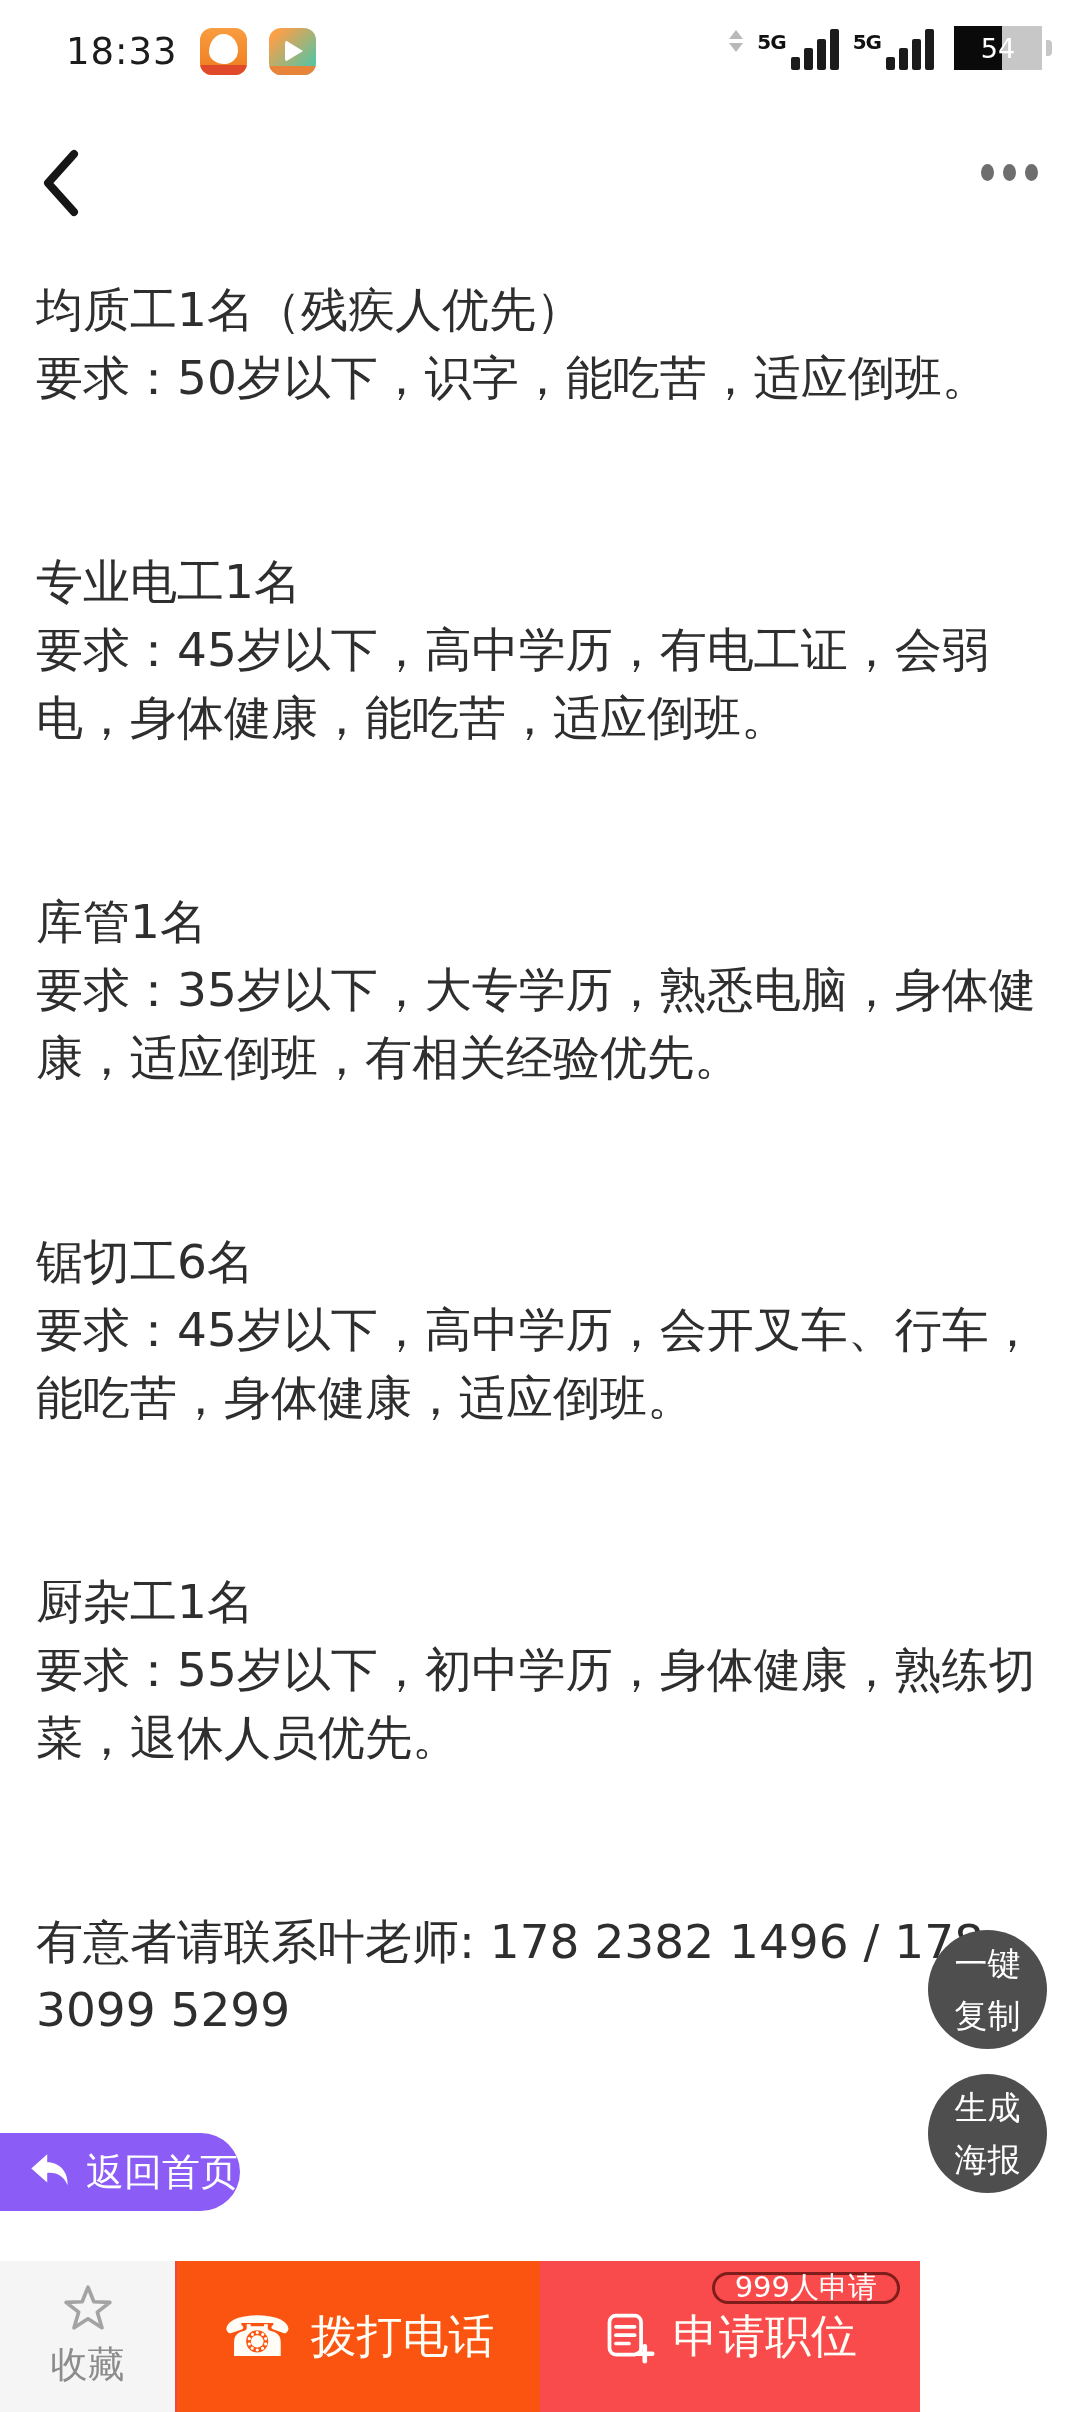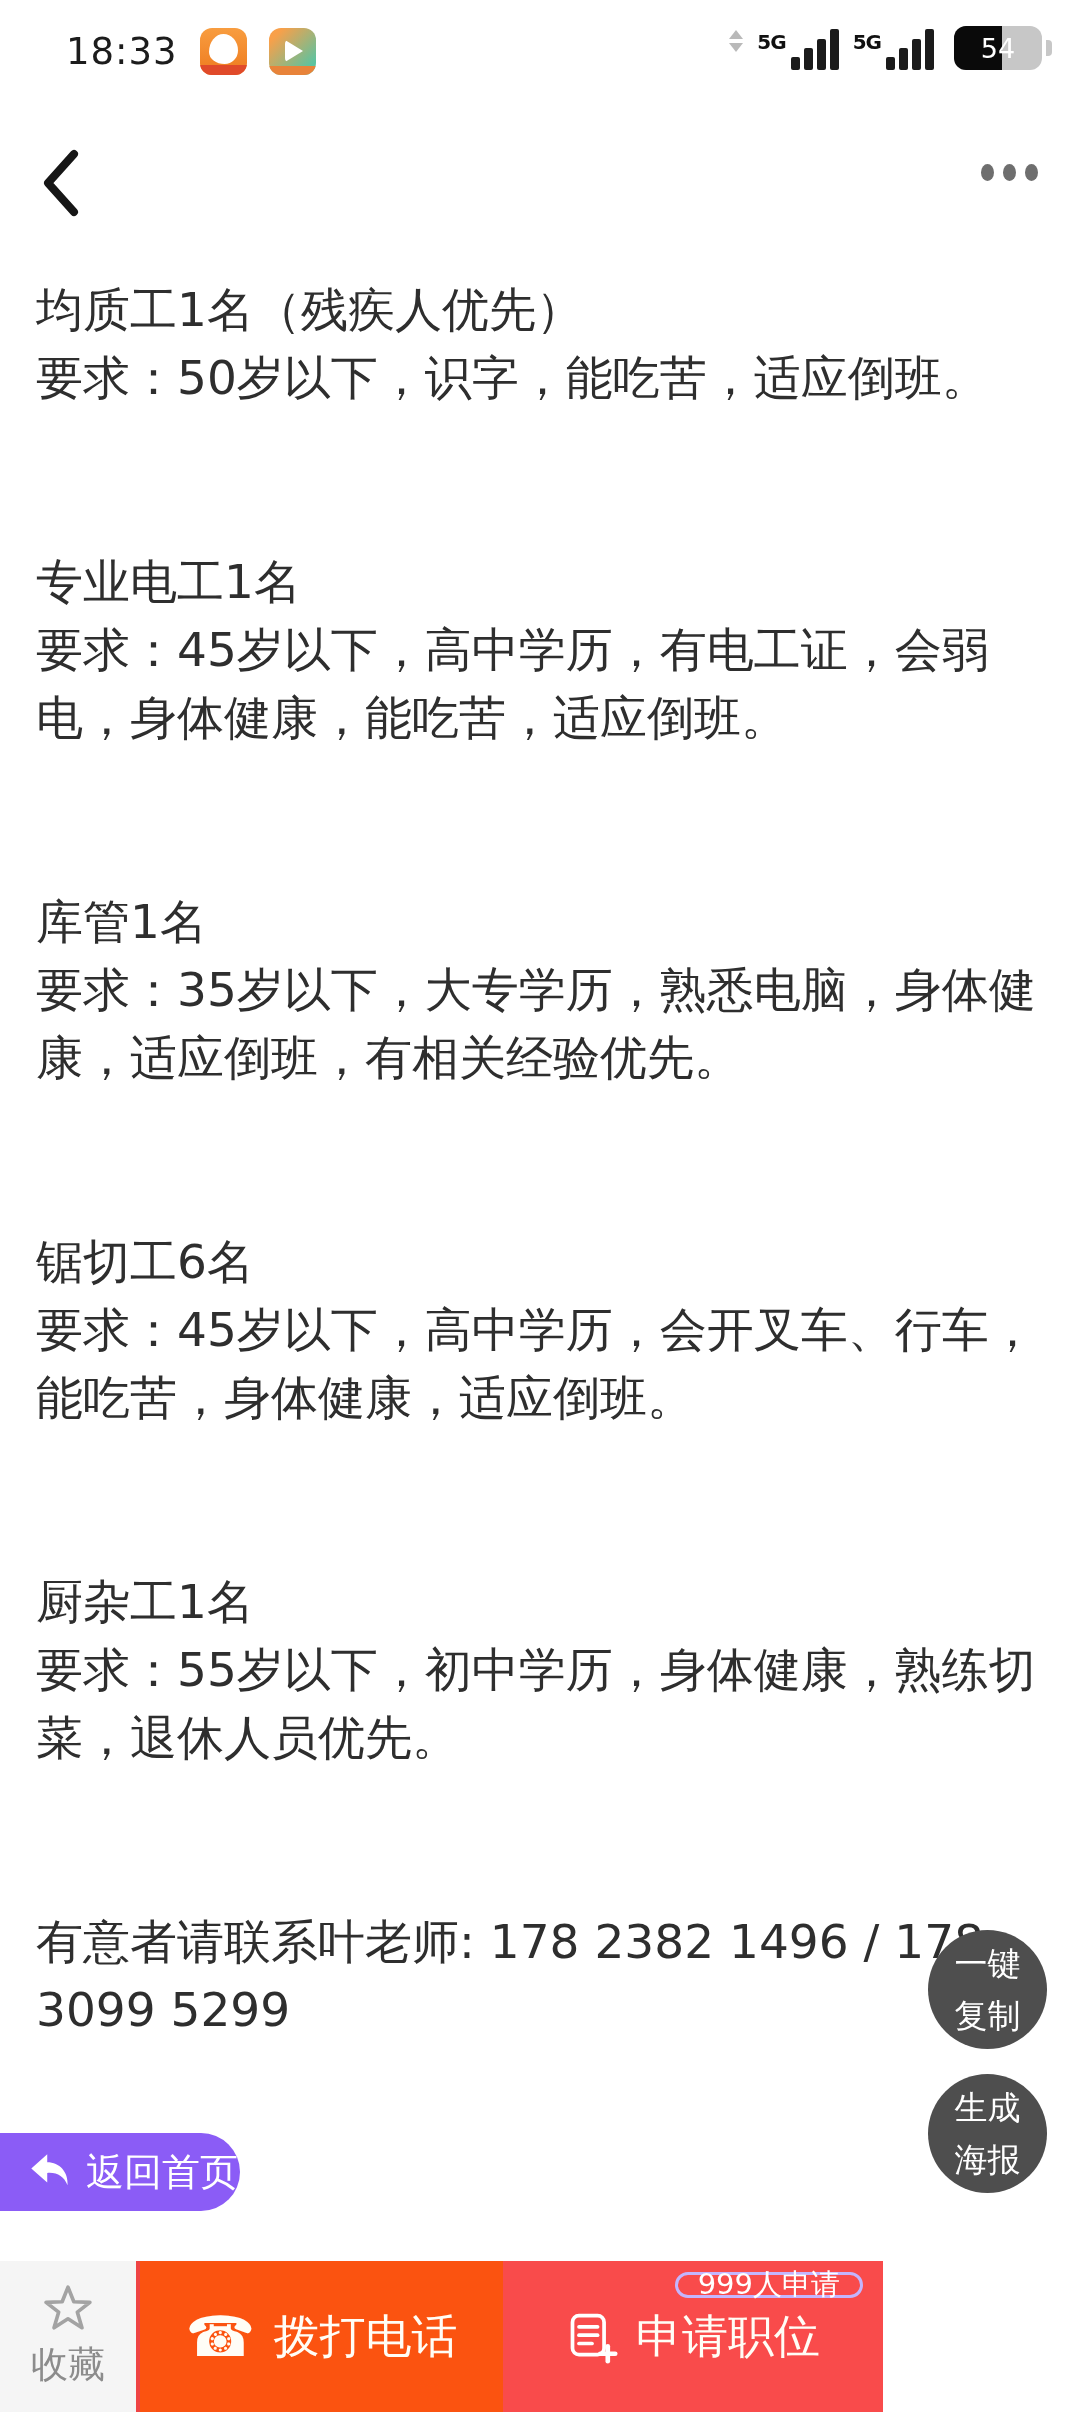--- a/index.html
+++ b/index.html
@@ -20,21 +20,21 @@
   .app-icon.video .band { position:absolute; left:0; right:0; bottom:0; height:9px; background:#e8833a; }
   .sb-right { display:flex; align-items:flex-end; gap:14px; padding-bottom:6px; }
   .updown { display:flex; flex-direction:column; gap:4px; margin-bottom:18px; }
   .updown .tri-up { width:0;height:0;border-left:7px solid transparent;border-right:7px solid transparent;border-bottom:9px solid #b9b9b9; }
   .updown .tri-dn { width:0;height:0;border-left:7px solid transparent;border-right:7px solid transparent;border-top:9px solid #b9b9b9; }
   .net { display:flex; align-items:flex-end; gap:5px; }
   .net-label { font-size:20px; font-weight:bold; color:#111; margin-bottom:16px; letter-spacing:-1px; }
   .bars { display:flex; align-items:flex-end; gap:4px; }
   .bars i { display:block; width:9px; background:#1b1b1b; border-radius:2px; }
   .bars i:nth-child(1){height:13px;} .bars i:nth-child(2){height:22px;} .bars i:nth-child(3){height:31px;} .bars i:nth-child(4){height:41px;}
-  .battery { position:relative; width:88px; height:44px; border-radius:12px; background:#c7c7c7; overflow:hidden; margin-left:6px; }
+  .battery { position:relative; width:88px; height:44px; border-radius:0; background:#c7c7c7; overflow:hidden; margin-left:6px; }
   .battery .fill { position:absolute; left:0; top:0; bottom:0; width:54%; background:#0a0a0a; }
   .battery .num { position:absolute; inset:0; display:flex; align-items:center; justify-content:center; color:#ffffff; font-size:27px; }
   .batt-tip { width:6px; height:16px; background:#c7c7c7; border-radius:0 4px 4px 0; margin-bottom:14px; margin-left:-10px; }
 
   
   .nav { position:absolute; top:140px; left:0; right:0; height:100px; }
   .back-btn { position:absolute; left:34px; top:8px; width:60px; height:70px; }
   .more-btn { position:absolute; right:42px; top:24px; display:flex; gap:9px; }
   .more-btn i { width:13px; height:17px; border-radius:50%; background:#6e6e6e; display:block; }
 
@@ -47,28 +47,28 @@
   .float-circle { position:absolute; right:33px; width:119px; height:119px; border-radius:50%; background:#4e4e4e; color:#fff; display:flex; flex-direction:column; align-items:center; justify-content:center; font-size:33px; line-height:44px; text-align:center; cursor:pointer;gap:8px; }
   .float-circle.copy { top:1930px; }
   .float-circle.poster { top:2074px; }
 
   
   .back-home { position:absolute; left:0; top:2133px; width:240px; height:78px; background:#8b5cf6; border-radius:0 39px 39px 0; display:flex; align-items:center; gap:14px; padding-left:26px; color:#fff; font-size:38px; cursor:pointer; }
 
   
   .bottom-bar { position:absolute; left:0; top:2261px; width:1080px; height:151px; display:flex; }
   .bb-cell { display:flex; flex-direction:column; align-items:center; justify-content:center; gap:8px; background:#f5f5f5; cursor:pointer; }
-  .bb-cell.fav { width:140px; border-right:4px solid #ef4444; }
+  .bb-cell.fav { width:177px; border-right:2px solid #ef4444; }
   .bb-cell.chat { width:169px; }
   .bb-cell .bb-label { font-size:37px; color:#8c8c8c; }
   .bb-action { display:flex; align-items:center; justify-content:center; gap:18px; color:#fffdf6; font-size:46px; cursor:pointer; }
   .bb-call { width:363px; background:#fb5310; }
   .bb-apply { width:380px; background:#f94b4b; position:relative; }
   .phone-glyph { font-size:56px; line-height:56px; }
-  .apply-badge { position:absolute; top:11px; right:20px; height:26px; padding:0 20px; border:3px solid #c4b5fd; border-radius:22px; display:flex; align-items:center; color:#fff; font-size:29px; }
+  .apply-badge { position:absolute; top:11px; right:20px; height:32px; padding:0 20px; border:3px solid #7f1d1d; border-radius:22px; display:flex; align-items:center; color:#fff; font-size:29px; }
 </style>
 </head>
 <body>
 
 <div class="screen">
 
   <div class="status-bar">
     <div class="sb-left">
       <span class="sb-time">18:33</span>
       <span class="app-icon squirrel">

